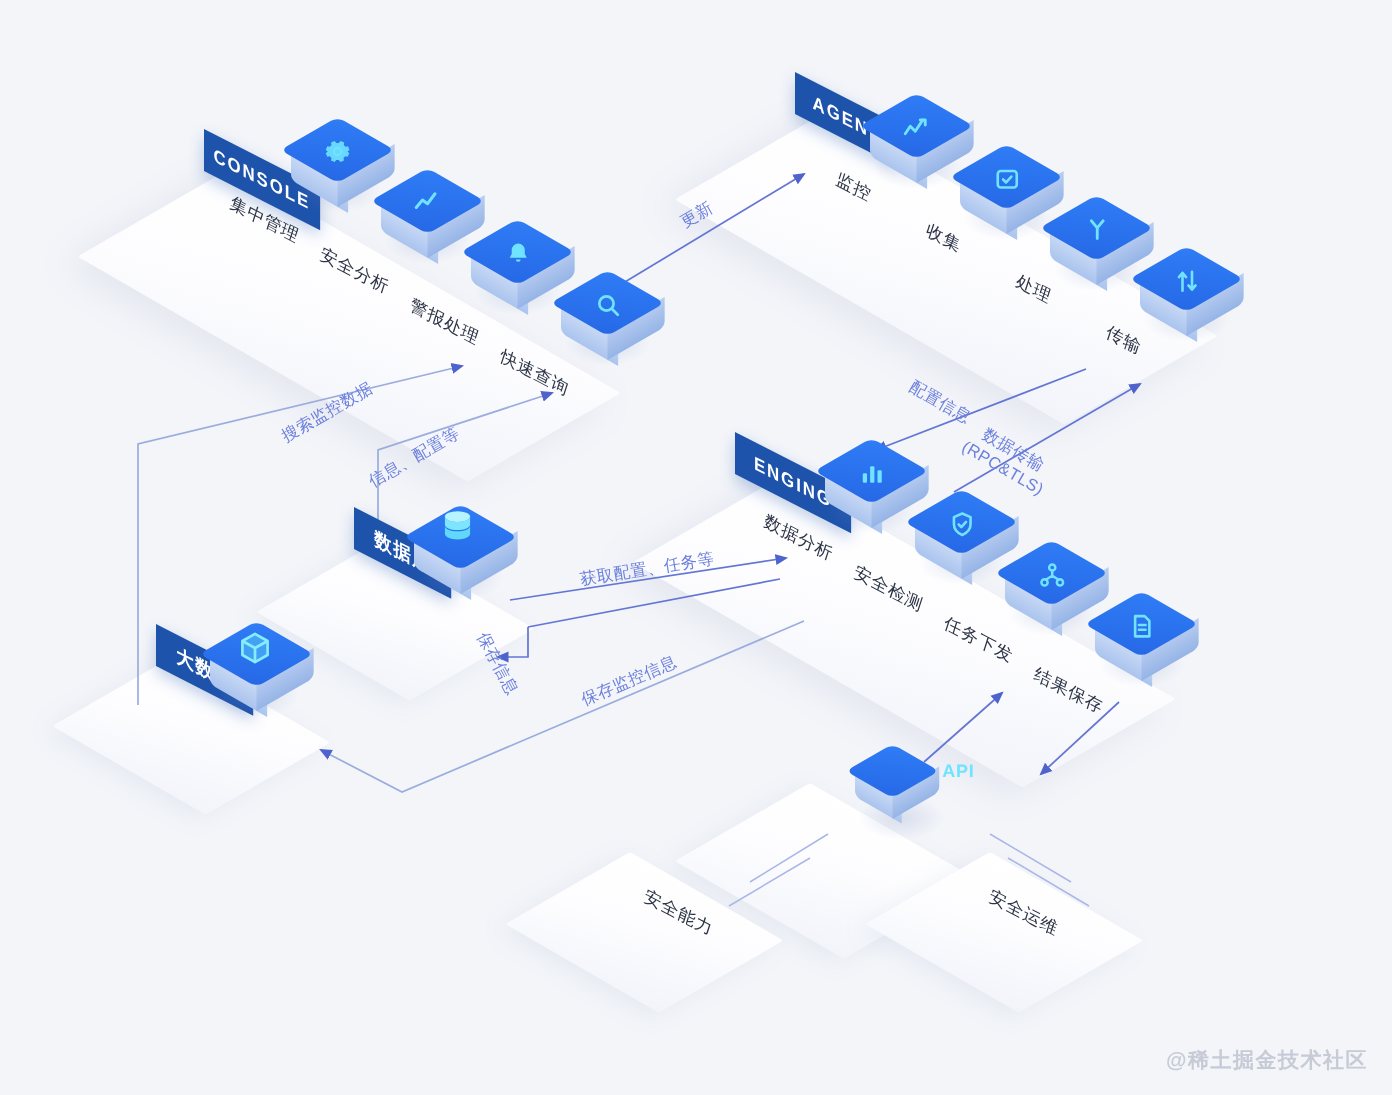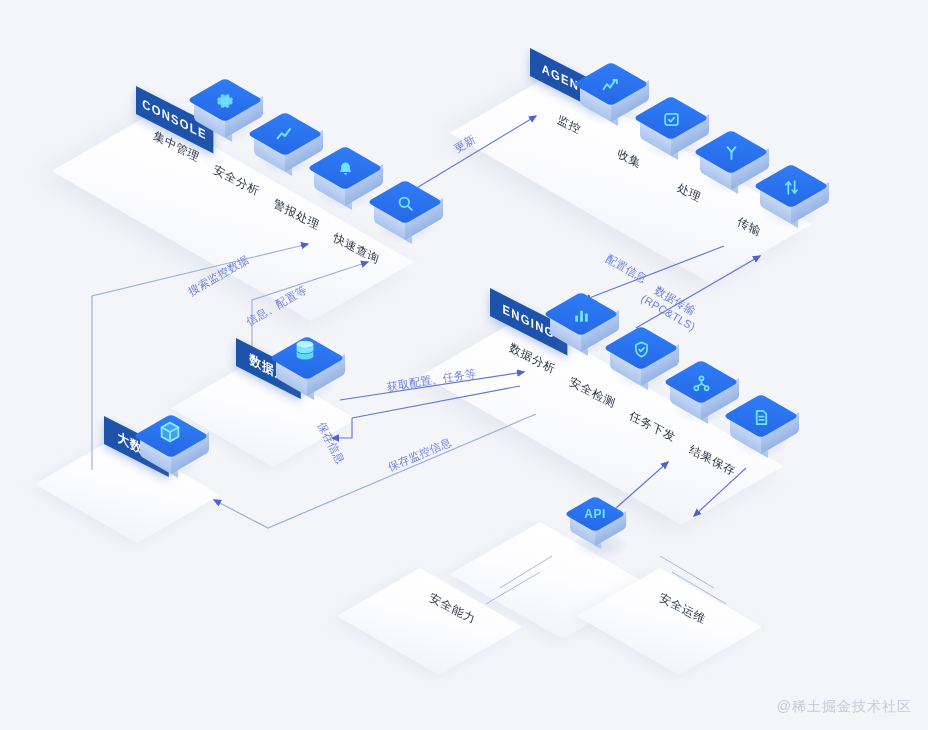--- a/index.html
+++ b/index.html
@@ -147,20 +147,21 @@
   #labels { position:absolute; inset:0; z-index: 6; }
 
   .watermark {
     position: absolute;
     right: 16px;
     bottom: 14px;
     color: #c6cbd6;
     font-size: 14px;
     letter-spacing: 1px;
     z-index: 20;
+    font-weight: bold;
   }
 </style>
 </head>
 <body>
 
 <div id="stage">
 
   <div id="slabs">
     <div class="slab" style="left:154px; top:112px; width:300px; height:118px;"></div>
     <div class="slab" style="left:552px; top:74px; width:300px; height:118px;"></div>
@@ -414,21 +415,21 @@
           <path d="M3.6 7.3L12 12l8.4-4.7M12 12v9.4"></path>
         </svg>
       </div>
     </div>
 
     <div class="cube small" style="left:570px; top:496px;">
       <div class="shadow"></div>
       <div class="left"></div>
       <div class="right"></div>
       <div class="top"></div>
-      <div class="glyph" style="font-size:12px; letter-spacing:0.5px;">API</div>
+      <div class="glyph" style="font-size:12px; letter-spacing:0.5px;margin-left:44px;">API</div>
     </div>
 
   </div>
 
   <div id="labels">
 
     <div class="nlabel" style="left:156px; top:128px;">集中管理</div>
     <div class="nlabel" style="left:216px; top:162px;">安全分析</div>
     <div class="nlabel" style="left:276px; top:196px;">警报处理</div>
     <div class="nlabel" style="left:336px; top:230px;">快速查询</div>

